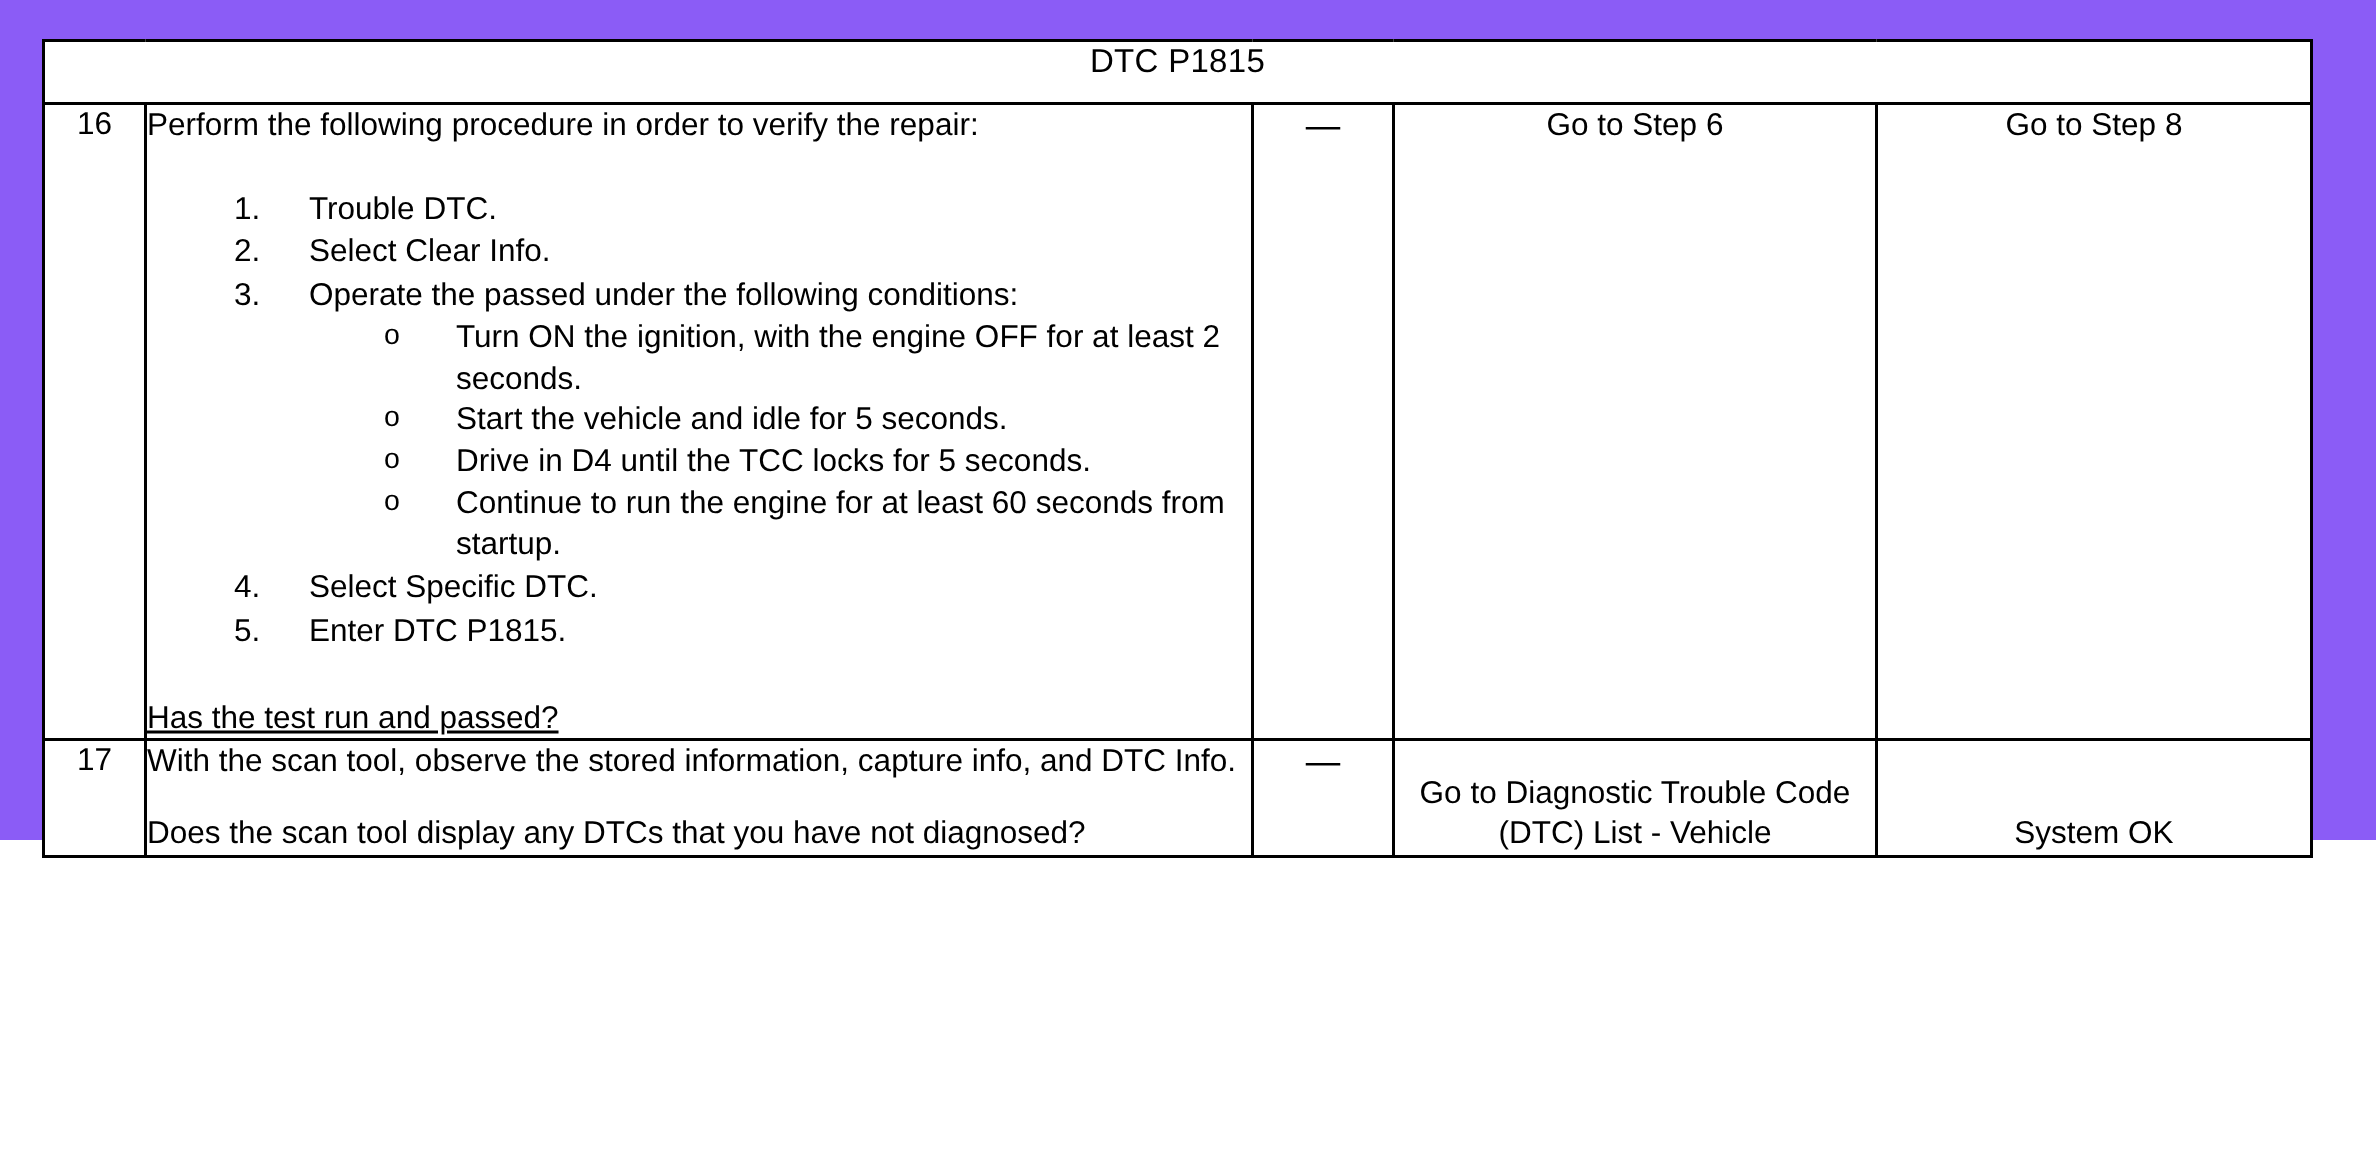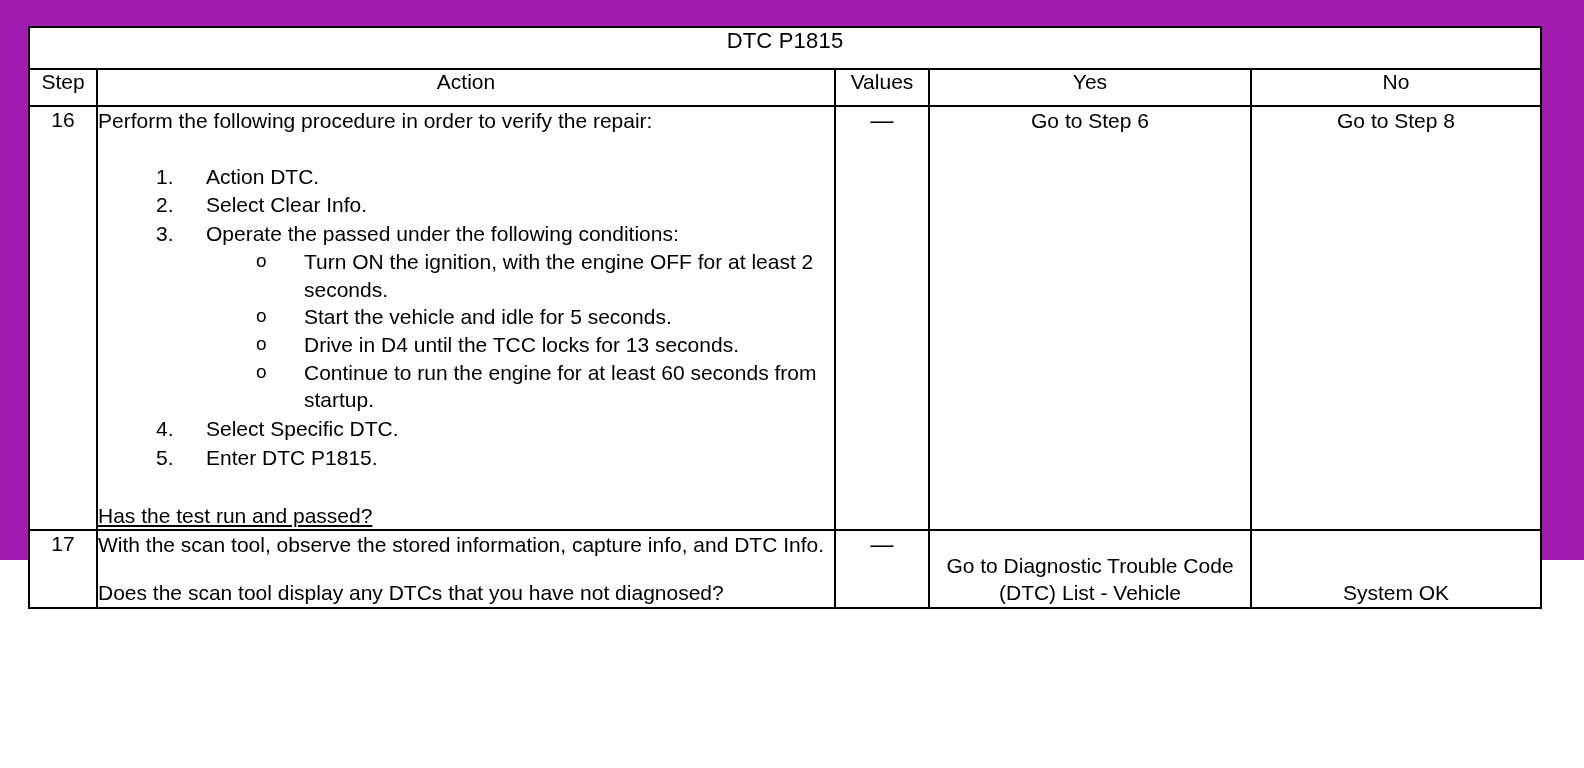--- a/index.html
+++ b/index.html
@@ -13,21 +13,21 @@
     height: 768px;
     font-family: "Liberation Sans", sans-serif;
     color: #000000;
     overflow: hidden;
   }
 
   .page {
     position: relative;
     width: 1584px;
     height: 560px;
-    background: #a21caf;
+    background: #8b5cf6;
   }
 
   
   .dtc-table {
     position: absolute;
     left: 28px;
     top: 26px;
     width: 1512px;
     border-collapse: collapse;
     table-layout: fixed;
@@ -155,58 +155,51 @@
       <col class="c-values">
       <col class="c-yes">
       <col class="c-no">
     </colgroup>
 
     <tbody>
         <tr>
       <td class="title-cell" colspan="5">DTC P1815</td>
     </tr>
 
-    <tr>
-      <th class="hdr-cell">Step</th>
-      <th class="hdr-cell">Action</th>
-      <th class="hdr-cell">Values</th>
-      <th class="hdr-cell">Yes</th>
-      <th class="hdr-cell">No</th>
-    </tr>
 
     <tr>
       <td class="step-cell">16</td>
 
       <td class="action-cell">
         <div class="lead-line">Perform the following procedure in order to verify the repair:</div>
 
         <ol class="num-list">
           <li>
             <span class="marker">1.</span>
-            <span>Action DTC.</span>
+            <span>Trouble DTC.</span>
           </li>
           <li>
             <span class="marker">2.</span>
             <span>Select Clear Info.</span>
           </li>
           <li>
             <span class="marker">3.</span>
             <span>Operate the passed under the following conditions:</span>
             <ul class="sub-list">
               <li>
                 <span class="marker">o</span>
                 <span>Turn ON the ignition, with the engine OFF for at least 2 seconds.</span>
               </li>
               <li>
                 <span class="marker">o</span>
                 <span>Start the vehicle and idle for 5 seconds.</span>
               </li>
               <li>
                 <span class="marker">o</span>
-                <span>Drive in D4 until the TCC locks for 13 seconds.</span>
+                <span>Drive in D4 until the TCC locks for 5 seconds.</span>
               </li>
               <li>
                 <span class="marker">o</span>
                 <span>Continue to run the engine for at least 60 seconds from startup.</span>
               </li>
             </ul>
           </li>
           <li>
             <span class="marker">4.</span>
             <span>Select Specific DTC.</span>

